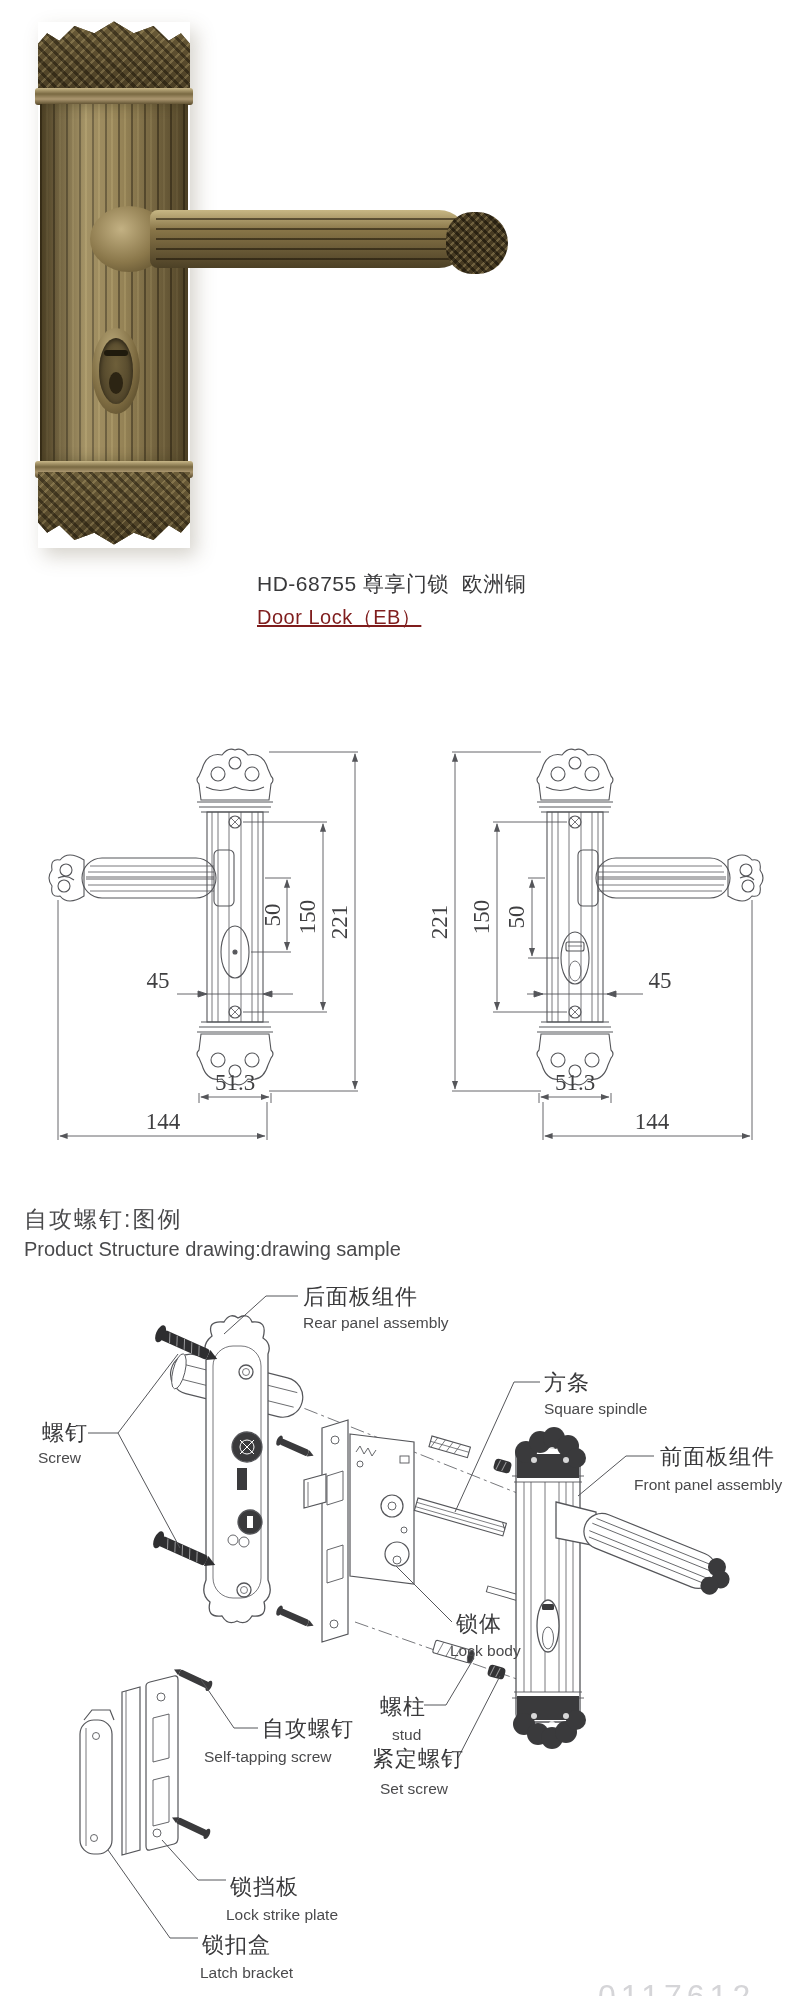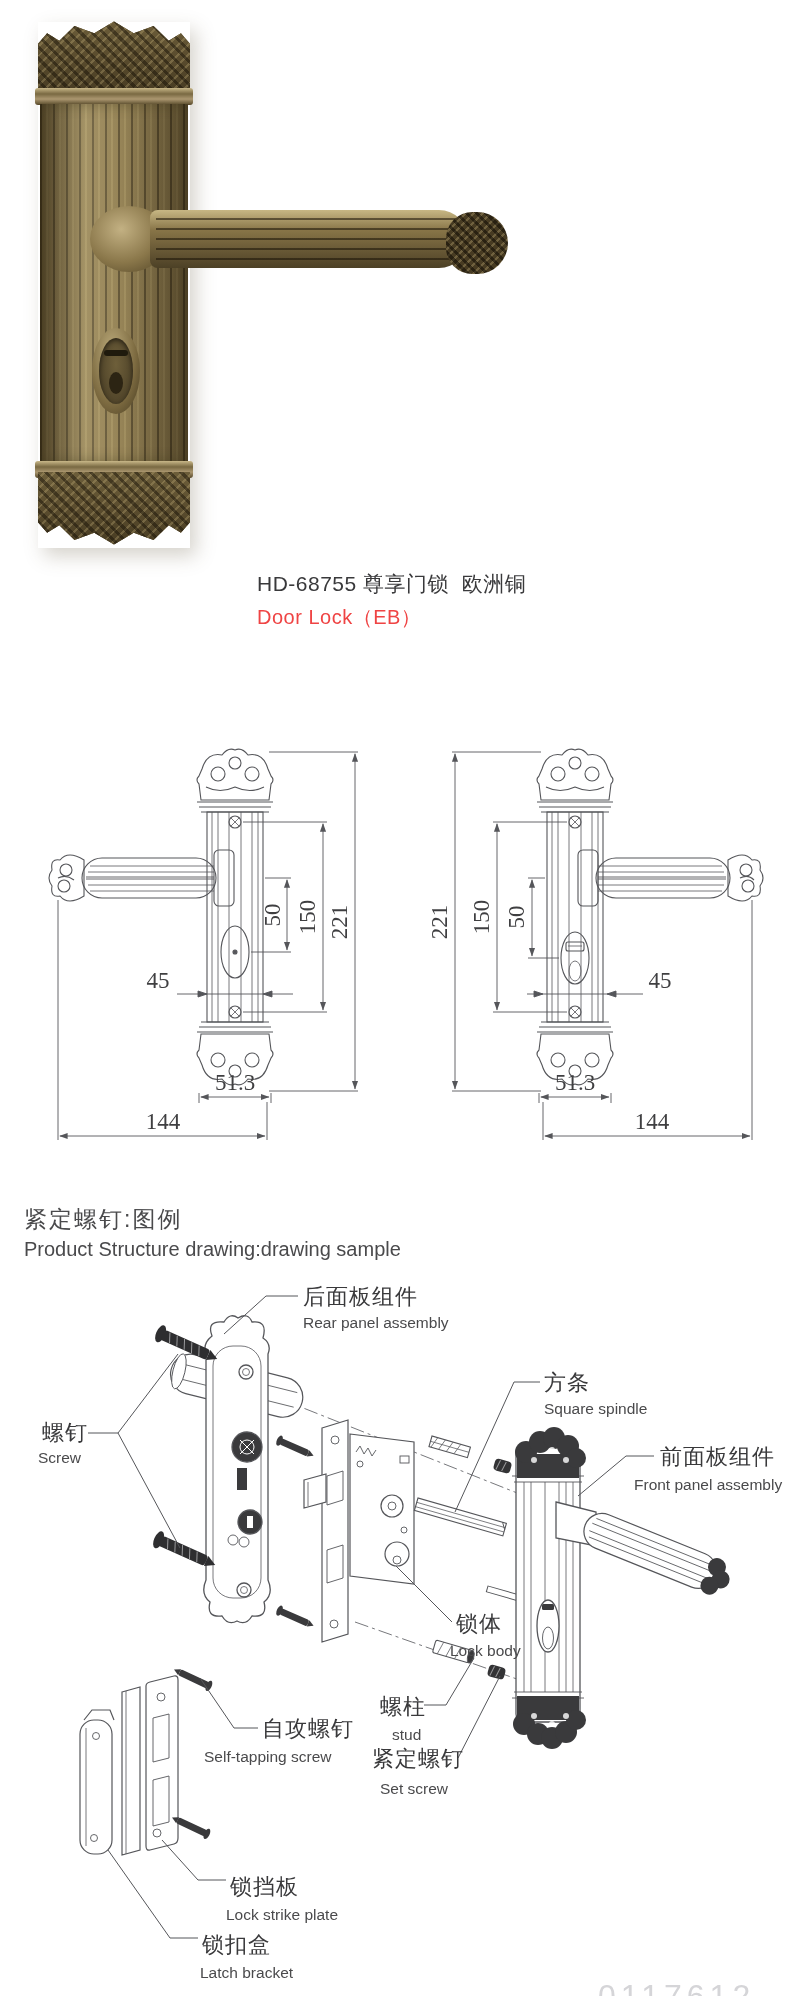--- a/index.html
+++ b/index.html
@@ -46,21 +46,21 @@
        background:radial-gradient(ellipse at 42% 30%, #bfae7e, #7c6a40 60%, #43381f);}
   .esc-in{left:61px;top:318px;width:34px;height:66px;border-radius:50%;
        background:radial-gradient(ellipse at 50% 40%, #6e5f3a, #51452a 70%, #30280f);
        box-shadow:0 2px 5px rgba(0,0,0,.55) inset;}
   .esc-slot{left:66px;top:330px;width:24px;height:6px;border-radius:3px;background:#1f1a0d;}
   .esc-key{left:71px;top:352px;width:14px;height:22px;border-radius:50%;background:#2c2413;}
 
   
   .title-block{left:257px;top:570px;width:290px;}
   .title-zh{font-size:21px;color:#39393b;white-space:pre;letter-spacing:.5px;}
-  .title-en{font-size:20px;color:#ef4444;margin-top:6px;letter-spacing:.5px;}
+  .title-en{font-size:20px;color:#7f1d1d;margin-top:6px;letter-spacing:.5px;text-decoration:underline;}
 
   
   .sec-head{left:24px;top:1204px;width:420px;}
   .sec-zh{font-size:23px;color:#4a4a4c;letter-spacing:2px;}
   .sec-en{font-size:20px;color:#4a4a4c;margin-top:3px;}
 
   
   svg{position:absolute;left:0;overflow:visible;}
   .dim-num{font-family:"Liberation Serif",serif;font-size:23px;fill:#3f3f41;}
   .lbl-zh{font-size:22px;fill:#39393b;letter-spacing:1px;}
@@ -255,21 +255,21 @@
     </g>
     <text class="dim-num" transform="rotate(-90 447 232)" x="447" y="232" text-anchor="middle">221</text>
     <text class="dim-num" transform="rotate(-90 489 227)" x="489" y="227" text-anchor="middle">150</text>
     <text class="dim-num" transform="rotate(-90 524 227)" x="524" y="227" text-anchor="middle">50</text>
     <text class="dim-num" x="660" y="298" text-anchor="middle">45</text>
     <text class="dim-num" x="575" y="400" text-anchor="middle">51.3</text>
     <text class="dim-num" x="652" y="439" text-anchor="middle">144</text>
   </svg>
 
   <div class="abs sec-head">
-    <div class="sec-zh">紧定螺钉:图例</div>
+    <div class="sec-zh">自攻螺钉:图例</div>
     <div class="sec-en">Product Structure drawing:drawing sample</div>
   </div>
 
   <svg style="top:1250px" width="800" height="746" viewBox="0 0 800 746">
 
     <g stroke="#77787c" stroke-width="1" fill="none" stroke-dasharray="14 4 3 4">
       <line x1="258" y1="140" x2="565" y2="262"></line>
       <line x1="355" y1="372" x2="548" y2="440"></line>
     </g>
 

